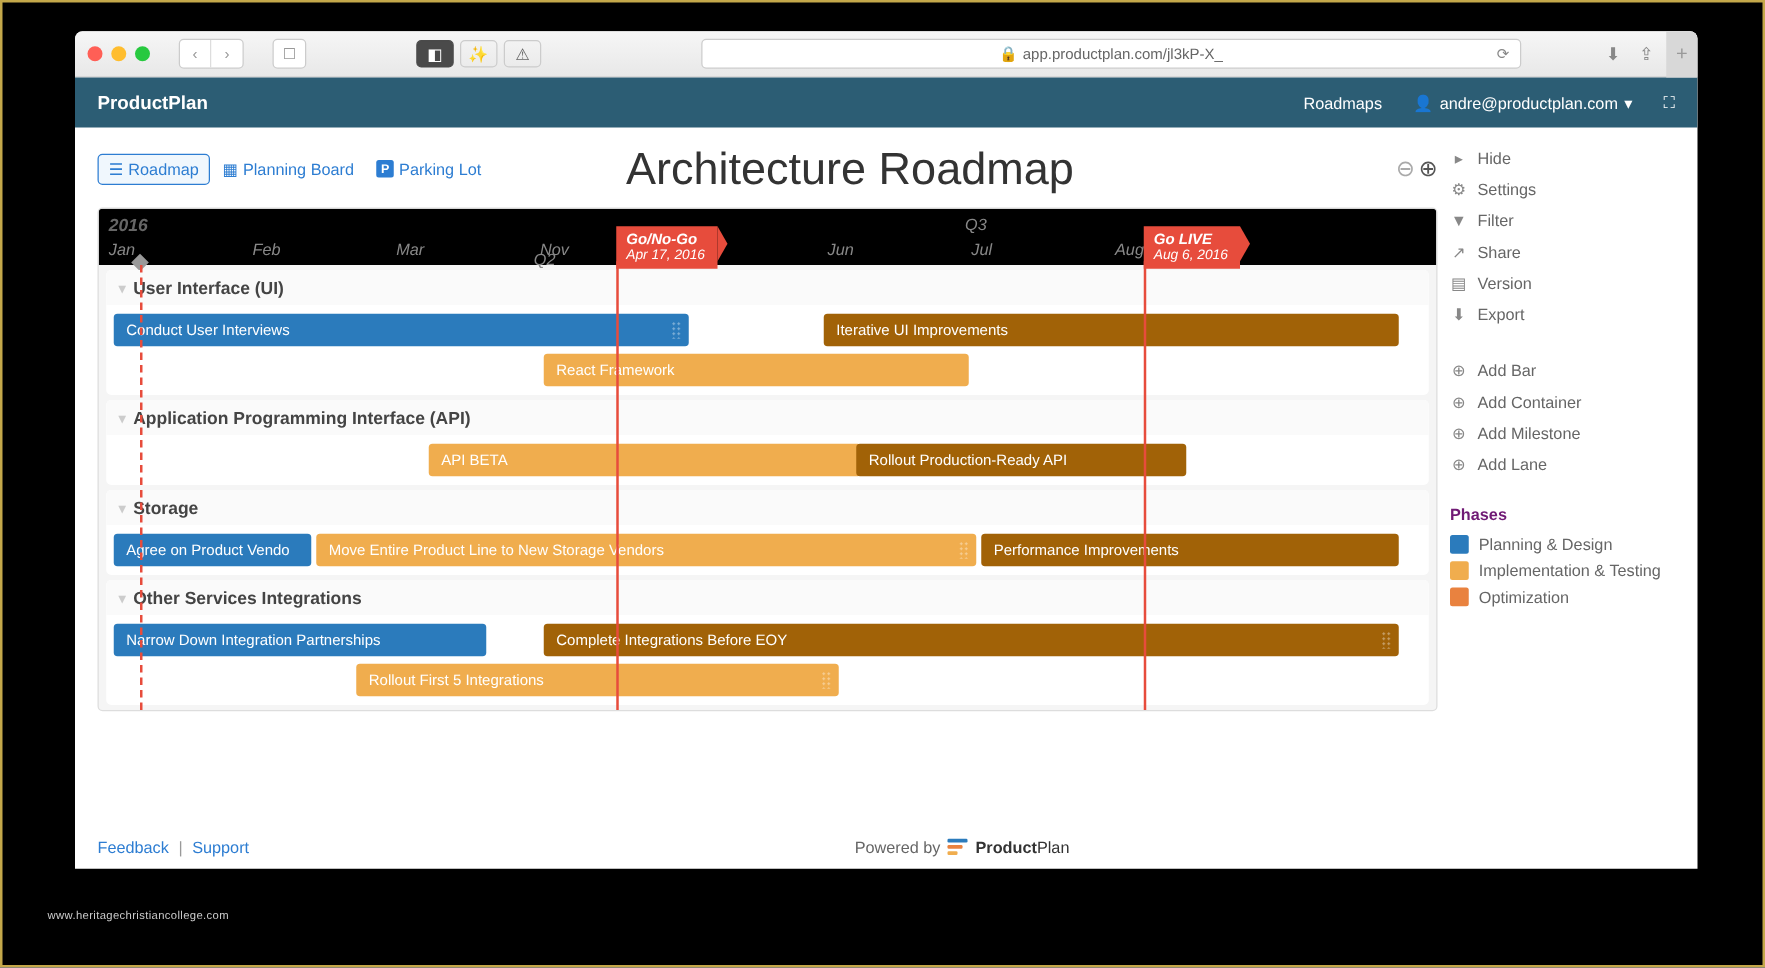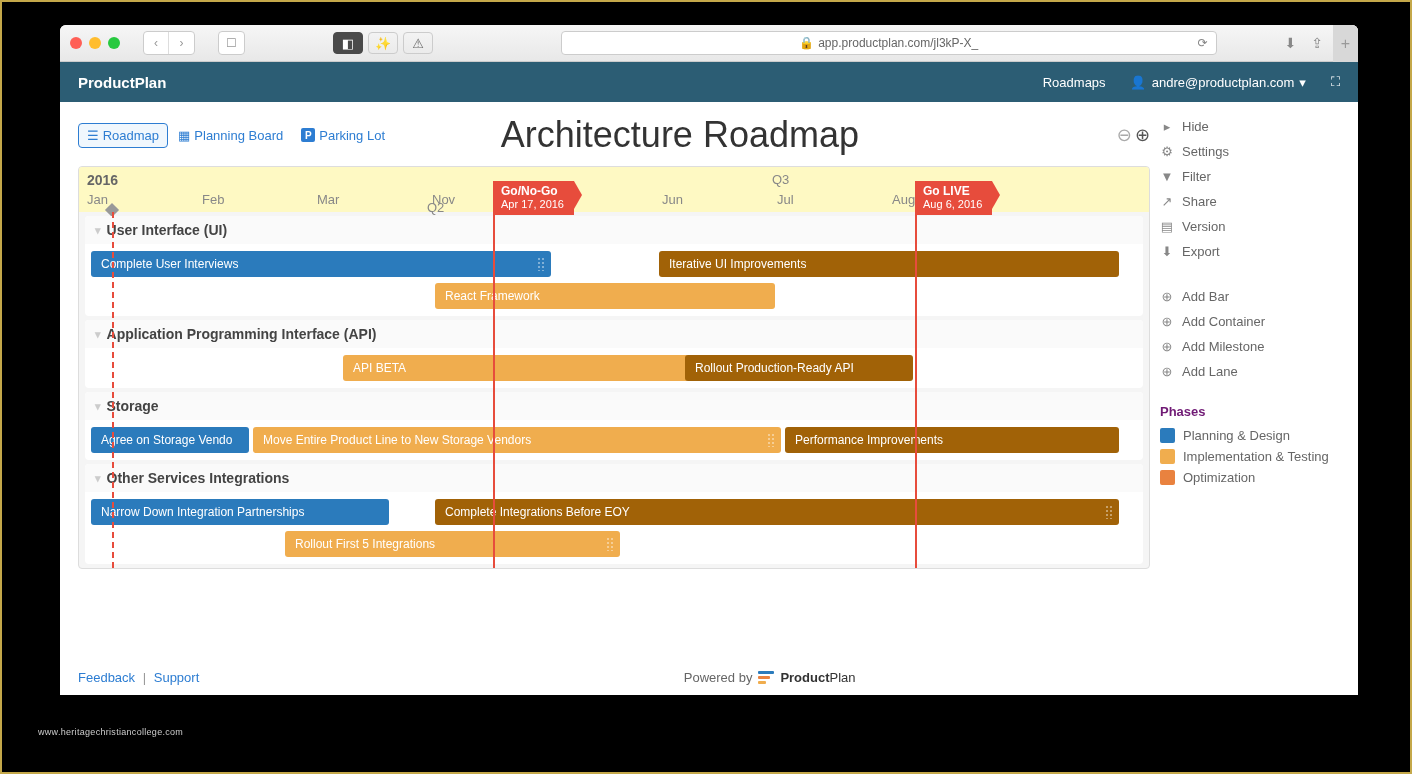--- a/index.html
+++ b/index.html
@@ -32,21 +32,21 @@
 .content { padding: 12px 18px; display: flex; gap: 10px; }
 .main-col { flex: 1; }
 .title-row { display: flex; align-items: center; margin-bottom: 10px; }
 .view-tabs { display: flex; gap: 2px; }
 .view-tab { padding: 4px 8px; font-size: 13px; color: #2d7dd2; display: flex; align-items: center; gap: 4px; cursor: pointer; }
 .view-tab.active { border: 1px solid #2d7dd2; border-radius: 4px; background: #f0f7fd; }
 .page-title { flex: 1; text-align: center; font-size: 36px; font-weight: 300; color: #333; margin-left: -150px; }
 .zoom-btns { display: flex; gap: 3px; color: #aaa; font-size: 18px; }
 
 .timeline-container { background: #f5f5f5; border: 1px solid #ddd; border-radius: 4px; padding: 0; position: relative; overflow: hidden; }
-.timeline-header { height: 45px; position: relative; background: #fef9c3; }
+.timeline-header { height: 45px; position: relative; background: #000000; font-style: italic; }
 .year-label { position: absolute; top: 5px; font-weight: 600; font-size: 14px; color: #666; }
 .month-label { position: absolute; top: 25px; font-size: 13px; color: #888; }
 .quarter-label { position: absolute; top: 5px; font-size: 13px; color: #888; }
 .milestone { position: absolute; top: 14px; background: #e74c3c; color: #fff; padding: 3px 10px 3px 8px; font-size: 11px; line-height: 1.2; z-index: 5; }
 .milestone::after { content: ''; position: absolute; right: -8px; top: 0; border-top: 14px solid transparent; border-bottom: 14px solid transparent; border-left: 8px solid #e74c3c; }
 .milestone-title { font-weight: 600; font-size: 12px; }
 .milestone-line { position: absolute; top: 42px; bottom: 0; width: 2px; background: #e74c3c; z-index: 4; }
 .today-line { position: absolute; top: 45px; bottom: 0; width: 1px; border-left: 2px dashed #e74c3c; z-index: 3; }
 .today-marker { position: absolute; top: 38px; width: 10px; height: 10px; background: #999; transform: rotate(45deg); margin-left: -5px; }
 
@@ -182,21 +182,21 @@
           </div>
         <div class="lanes" id="lanes">
             <div class="lane">
               <div class="lane-header">
                 <span class="chevron-down">▾</span>
                 <span>User Interface (UI)</span>
               </div>
               <div class="lane-body">
                 <div class="lane-row">
                   <div class="bar bar-blue" style="left: 6px; width: 460px;">
-                    <span>Complete User Interviews</span>
+                    <span>Conduct User Interviews</span>
                     <div class="drag-dots"></div>
                   </div>
                   <div class="bar bar-orange" style="left: 574px; width: 460px;">
                     <span>Iterative UI Improvements</span>
                   </div>
                 </div>
                 <div class="lane-row">
                   <div class="bar bar-yellow" style="left: 350px; width: 340px;">
                     <span>React Framework</span>
                   </div>
@@ -206,35 +206,35 @@
             <div class="lane">
               <div class="lane-header">
                 <span class="chevron-down">▾</span>
                 <span>Application Programming Interface (API)</span>
               </div>
               <div class="lane-body">
                 <div class="lane-row">
                   <div class="bar bar-yellow" style="left: 258px; width: 346px;">
                     <span>API BETA</span>
                   </div>
-                  <div class="bar bar-orange" style="left: 600px; width: 228px;">
+                  <div class="bar bar-orange" style="left: 600px; width: 264px;">
                     <span>Rollout Production-Ready API</span>
                   </div>
                 </div>
               </div>
             </div>
             <div class="lane">
               <div class="lane-header">
                 <span class="chevron-down">▾</span>
                 <span>Storage</span>
               </div>
               <div class="lane-body">
                 <div class="lane-row">
                   <div class="bar bar-blue" style="left: 6px; width: 158px;">
-                    <span>Agree on Storage Vendo</span>
+                    <span>Agree on Product Vendo</span>
                   </div>
                   <div class="bar bar-yellow" style="left: 168px; width: 528px;">
                     <span>Move Entire Product Line to New Storage Vendors</span>
                     <div class="drag-dots"></div>
                   </div>
                   <div class="bar bar-orange" style="left: 700px; width: 334px;">
                     <span>Performance Improvements</span>
                   </div>
                 </div>
               </div>
@@ -248,21 +248,21 @@
                 <div class="lane-row">
                   <div class="bar bar-blue" style="left: 6px; width: 298px;">
                     <span>Narrow Down Integration Partnerships</span>
                   </div>
                   <div class="bar bar-orange" style="left: 350px; width: 684px;">
                     <span>Complete Integrations Before EOY</span>
                     <div class="drag-dots"></div>
                   </div>
                 </div>
                 <div class="lane-row">
-                  <div class="bar bar-yellow" style="left: 200px; width: 335px;">
+                  <div class="bar bar-yellow" style="left: 200px; width: 386px;">
                     <span>Rollout First 5 Integrations</span>
                     <div class="drag-dots"></div>
                   </div>
                 </div>
               </div>
             </div>
           </div>
       <div class="milestone-line" style="left: 414px;"></div>
           <div class="milestone-line" style="left: 836px;"></div>
           <div class="today-line" style="left: 33px;"></div>

